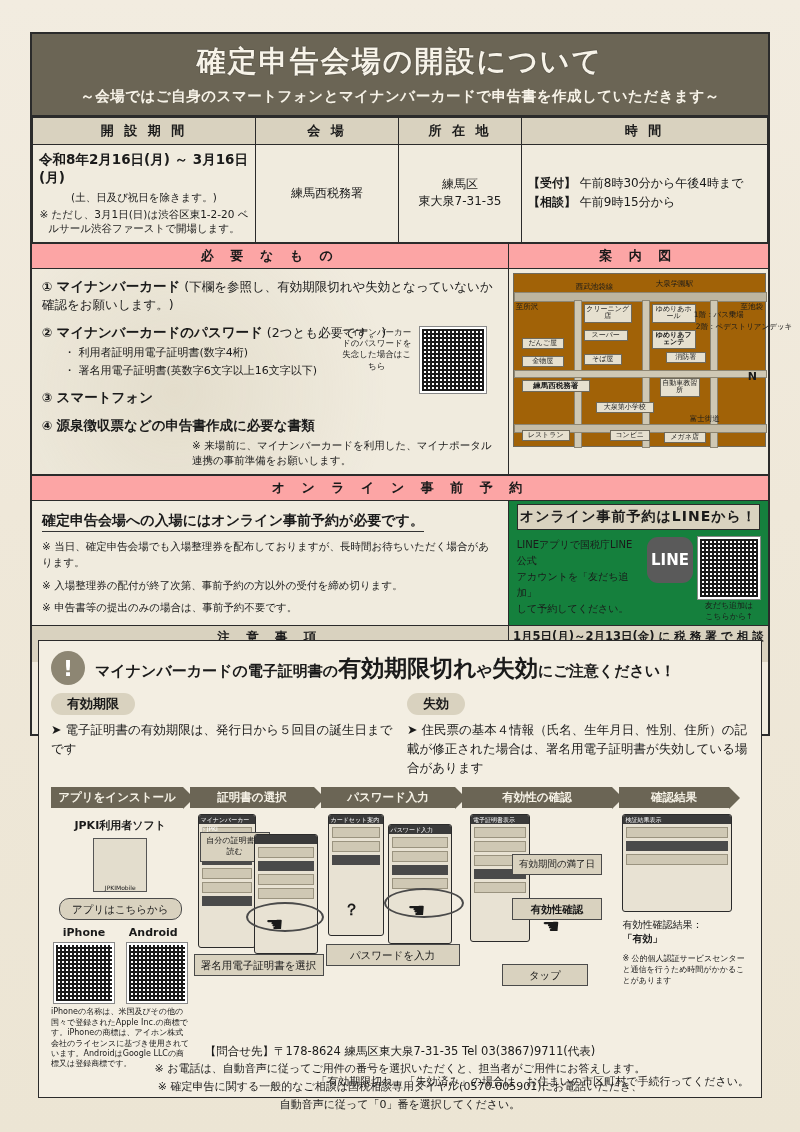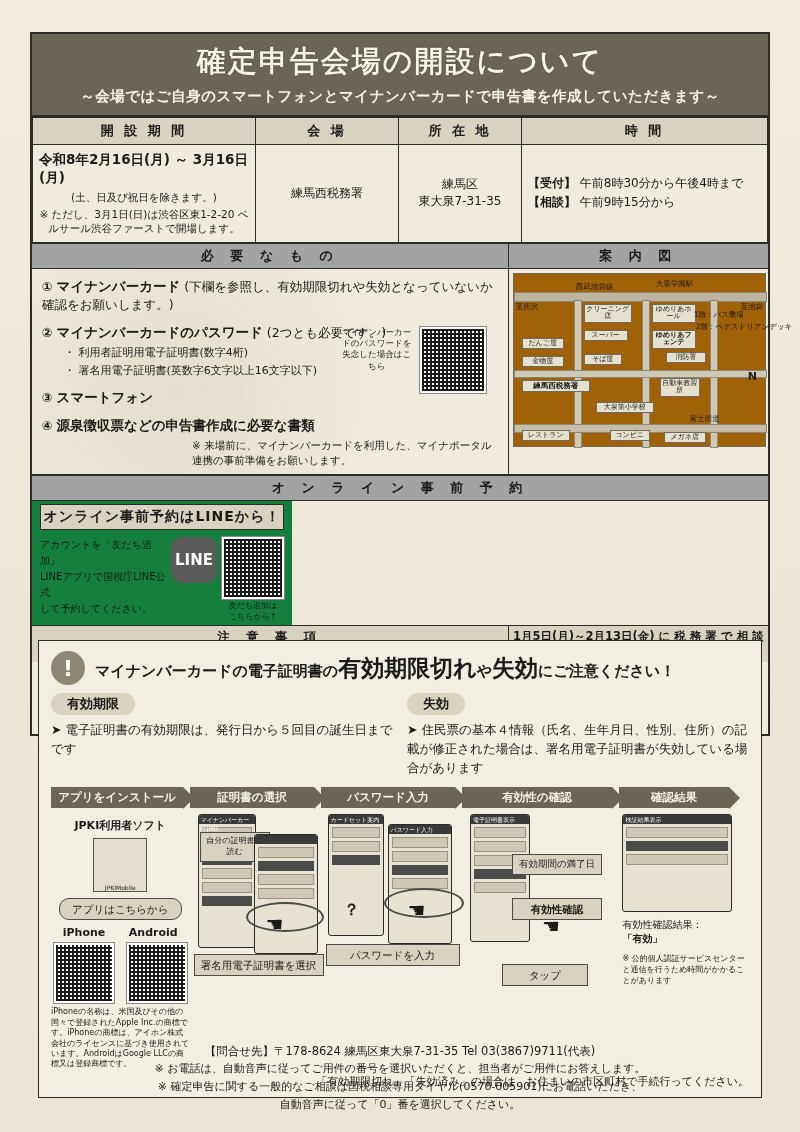--- a/index.html
+++ b/index.html
@@ -58,21 +58,21 @@
   }
   .c-period{width:218px;}
   .c-place{width:138px;}
   .c-addr{width:118px;}
   .p-line1{font-size:13.5px;font-weight:bold;}
   .p-line2{font-size:10.5px;margin-top:3px;line-height:1.35;}
   .time-line{font-size:12px;margin:2px 0;}
   .time-line .lab{font-weight:bold;}
   
   .secbar{
-    background:#a3a3a3;
+    background:#fca5a5;
     border-top:1px solid #2b2b2b;border-bottom:1px solid #2b2b2b;
     text-align:center;font-size:13px;font-weight:bold;letter-spacing:6px;
     padding:3px 0;
   }
   .split{display:flex;}
   .need{
     width:478px;border-right:1px solid #2b2b2b;
     padding:8px 10px 6px 10px;position:relative;
     background:
       radial-gradient(circle at 30% 60%, rgba(190,180,150,.25), rgba(190,180,150,0) 60%),
@@ -292,26 +292,32 @@
           <div class="mapbldg" style="left:96px;top:156px;width:36px;">コンビニ</div>
           <div class="mapbldg" style="left:150px;top:158px;width:38px;">メガネ店</div>
           <div class="maplbl bold" style="right:8px;top:96px;font-size:11px;">N</div>
         </div>
       </div>
     </div>
 
     <div class="secbar">オ ン ラ イ ン 事 前 予 約</div>
 
     <div class="split" style="border-bottom:1px solid #2b2b2b;">
+      <div class="res-left bx">
+        <div class="res-title">確定申告会場への入場にはオンライン事前予約が必要です。</div>
+        <div class="res-note">※ 当日、確定申告会場でも入場整理券を配布しておりますが、長時間お待ちいただく場合があります。</div>
+        <div class="res-note">※ 入場整理券の配付が終了次第、事前予約の方以外の受付を締め切ります。</div>
+        <div class="res-note">※ 申告書等の提出のみの場合は、事前予約不要です。</div>
+      </div>
       <div class="res-right bx">
         <div class="res-head">オンライン事前予約はLINEから！</div>
         <div style="display:flex;gap:5px;margin-top:7px;align-items:flex-start;">
           <div style="flex:1;font-size:10px;line-height:1.6;">
+            <div>LINEアプリで国税庁LINE公式</div>
             <div>アカウントを「友だち追加」</div>
-            <div>LINEアプリで国税庁LINE公式</div>
             <div>して予約してください。</div>
           </div>
           <div class="line-badge">LINE</div>
           <div style="text-align:center;">
             <div class="qr" style="width:58px;height:58px;"></div>
             <div class="tiny" style="white-space:pre-line;margin-top:1px;">友だち追加は
 こちらから↑</div>
           </div>
         </div>
       </div>

